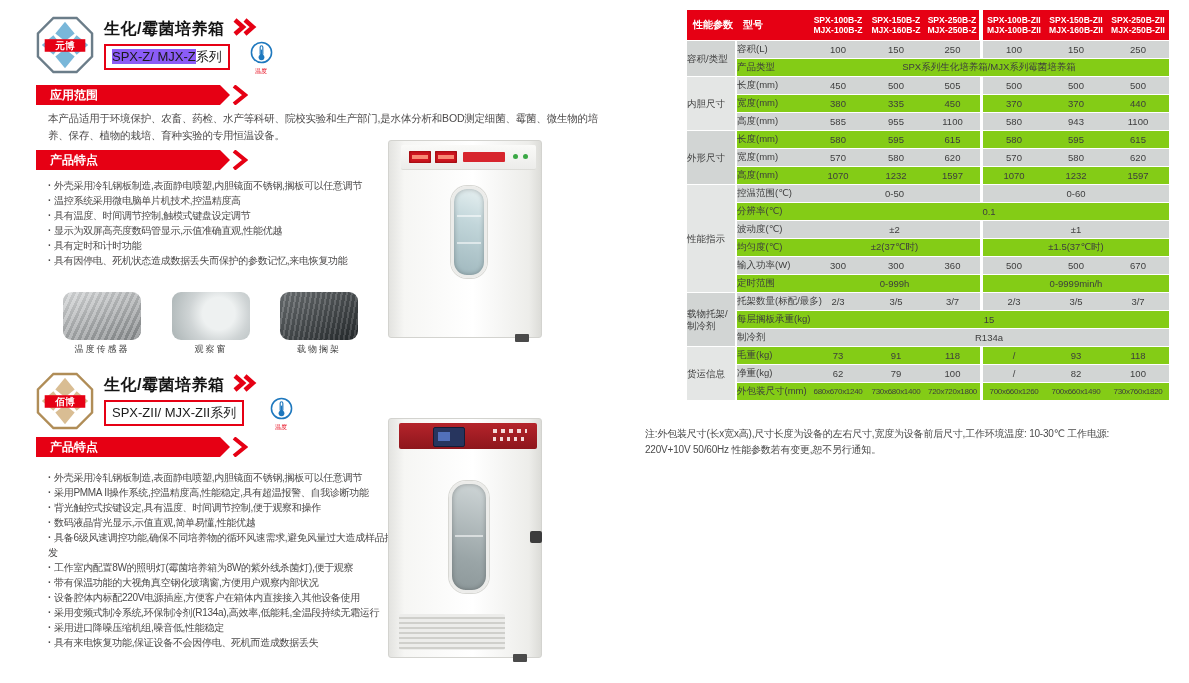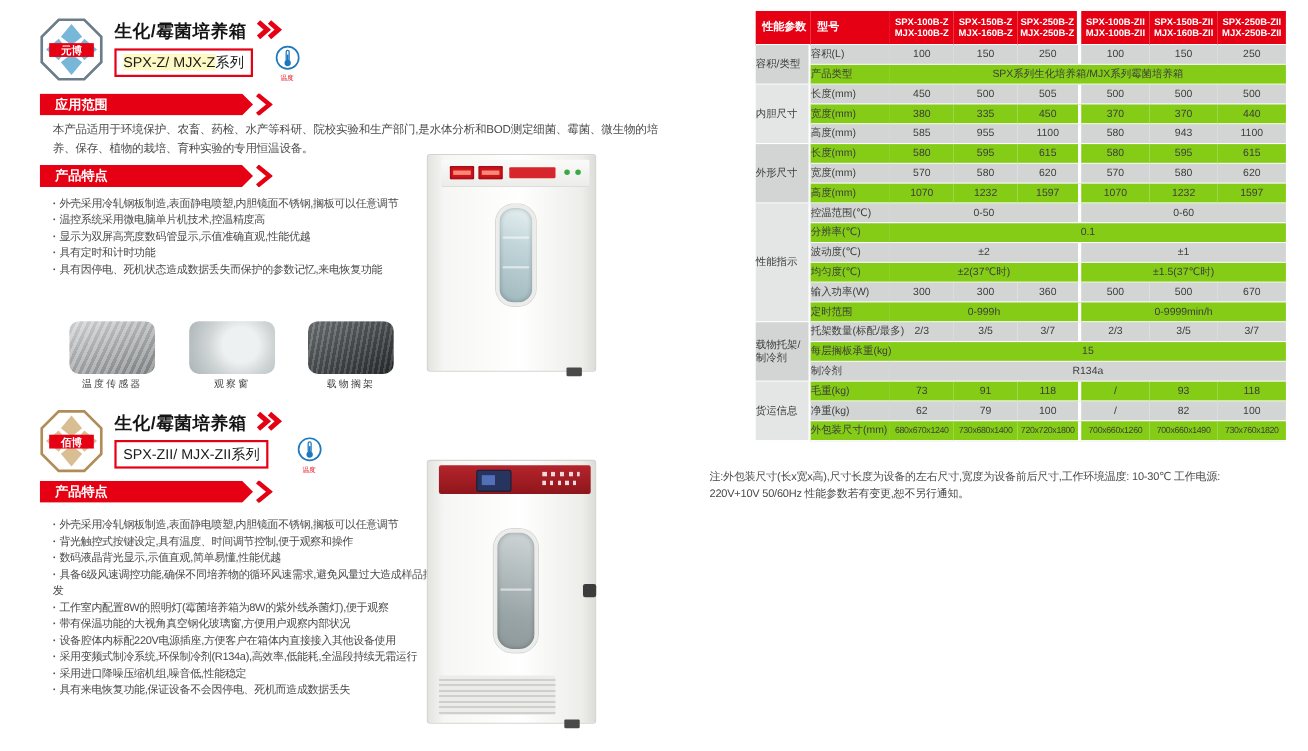--- a/index.html
+++ b/index.html
@@ -8,21 +8,21 @@
     font-family:"Liberation Sans","DejaVu Sans",sans-serif;color:#3d3d3d;
   }
   
   .abs{position:absolute;}
   .sec-title{font-size:16px;font-weight:bold;color:#151515;letter-spacing:.5px;white-space:nowrap;}
   .title-arr{vertical-align:-2px;margin-left:8px;}
   .series-box{
     border:2px solid #e60014;padding:2px 6px;font-size:13px;color:#1a1a1a;
     display:inline-block;white-space:nowrap;background:#fff;
   }
-  .series-hl{background:#fef9c3;}
+  .series-hl{background:#8b5cf6;}
   .thermo{width:26px;text-align:center;}
   .thermo-label{font-size:6px;color:#e60014;display:block;line-height:6px;}
   .banner{height:20px;}
   .banner-bar{
     position:absolute;left:0;top:0;width:194px;height:20px;background:#e60014;
     clip-path:polygon(0 0,184px 0,194px 10px,184px 20px,0 20px);
     color:#fff;font-size:12px;font-weight:bold;line-height:20px;padding-left:14px;box-sizing:border-box;
   }
   .banner-arr{position:absolute;left:196px;top:0;}
   .body-text{font-size:10.5px;line-height:17px;color:#4c4a4a;width:568px;letter-spacing:-0.2px;}
@@ -125,20 +125,21 @@
 <div class="abs banner" style="left:36px;top:150px;width:225px">
   <div class="banner-bar">产品特点</div>
   <svg class="banner-arr" width="16" height="20">
     <polyline points="2,1 13,10 2,19" fill="none" stroke="#e60014" stroke-width="4"></polyline>
   </svg>
 </div>
 
 <ul class="abs features" style="left:48px;top:178px">
     <li>外壳采用冷轧钢板制造,表面静电喷塑,内胆镜面不锈钢,搁板可以任意调节</li>
     <li>温控系统采用微电脑单片机技术,控温精度高</li>
+    <li>具有温度、时间调节控制,触模式键盘设定调节</li>
     <li>显示为双屏高亮度数码管显示,示值准确直观,性能优越</li>
     <li>具有定时和计时功能</li>
     <li>具有因停电、死机状态造成数据丢失而保护的参数记忆,来电恢复功能</li>
   </ul>
 
 <div class="abs thumb thumb-1" style="left:63px"></div>
 <div class="abs thumb thumb-2" style="left:172px"></div>
 <div class="abs thumb thumb-3" style="left:280px"></div>
 <div class="abs thumb-cap" style="left:63px">温度传感器</div>
 <div class="abs thumb-cap" style="left:172px">观察窗</div>
@@ -192,20 +193,21 @@
 
 <div class="abs banner" style="left:36px;top:437px;width:225px">
   <div class="banner-bar">产品特点</div>
   <svg class="banner-arr" width="16" height="20">
     <polyline points="2,1 13,10 2,19" fill="none" stroke="#e60014" stroke-width="4"></polyline>
   </svg>
 </div>
 
 <ul class="abs features" style="left:48px;top:470px">
     <li>外壳采用冷轧钢板制造,表面静电喷塑,内胆镜面不锈钢,搁板可以任意调节</li>
+    <li>采用PMMA II操作系统,控温精度高,性能稳定,具有超温报警、自我诊断功能</li>
     <li>背光触控式按键设定,具有温度、时间调节控制,便于观察和操作</li>
     <li>数码液晶背光显示,示值直观,简单易懂,性能优越</li>
     <li>具备6级风速调控功能,确保不同培养物的循环风速需求,避免风量过大造成样品挥发</li>
     <li>工作室内配置8W的照明灯(霉菌培养箱为8W的紫外线杀菌灯),便于观察</li>
     <li>带有保温功能的大视角真空钢化玻璃窗,方便用户观察内部状况</li>
     <li>设备腔体内标配220V电源插座,方便客户在箱体内直接接入其他设备使用</li>
     <li>采用变频式制冷系统,环保制冷剂(R134a),高效率,低能耗,全温段持续无霜运行</li>
     <li>采用进口降噪压缩机组,噪音低,性能稳定</li>
     <li>具有来电恢复功能,保证设备不会因停电、死机而造成数据丢失</li>
   </ul>

